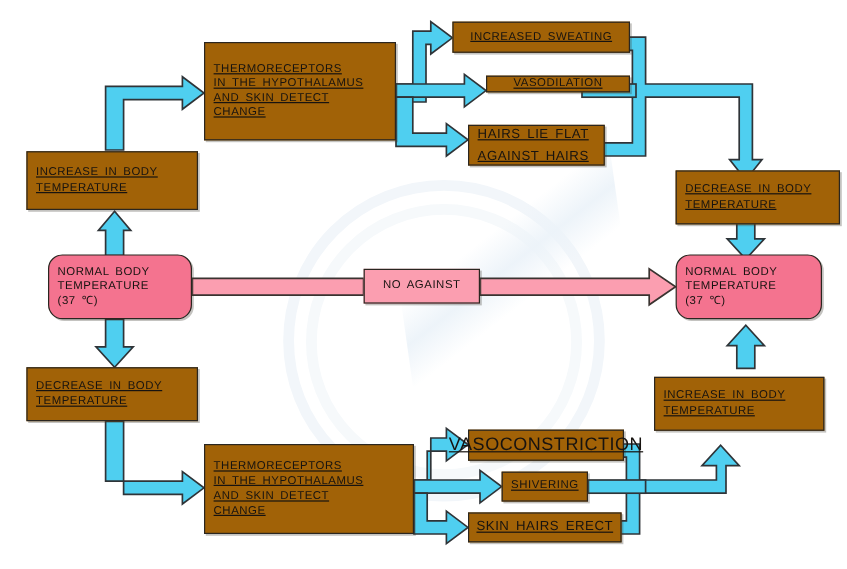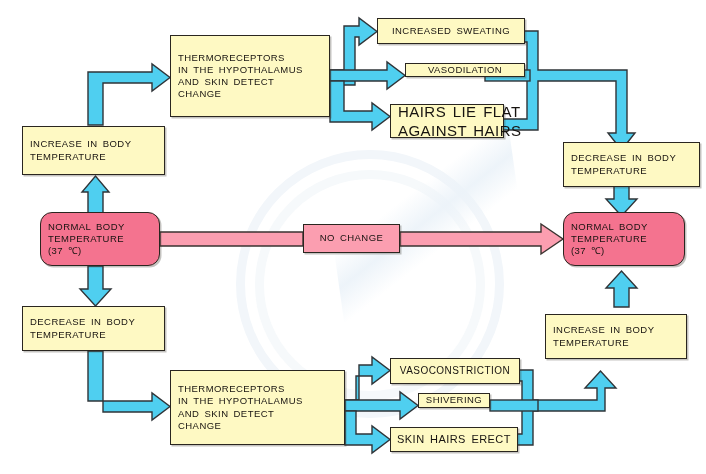--- a/index.html
+++ b/index.html
@@ -43,21 +43,21 @@
     display: flex;
     flex-direction: column;
     justify-content: center;
     line-height: 1.28;
     letter-spacing: 0.45px;
     word-spacing: 2px;
     z-index: 5;
     box-shadow: 1.5px 1.5px 0 rgba(60,55,48,0.30);
   }
   .box .ln { display: block; white-space: nowrap; }
-  .tan  { background: #fef9c3; }
+  .tan  { background: #a16207; text-decoration: underline; }
   .pink { background: #f4738f; border-radius: 12px; }
   .pink-light { background: #fb9eb0; }
 
   .pad-l { padding-left: 7px; }
   .ctr { align-items: center; text-align: center; }
 </style>
 </head>
 <body>
 
 <div id="canvas">
@@ -118,21 +118,21 @@
   </div>
 
   <div class="box tan ctr" style="left:377px; top:18px; width:148px; height:26px; font-size:9.5px;">
     <span class="ln">INCREASED   SWEATING</span>
   </div>
 
   <div class="box tan ctr" style="left:405px; top:63px; width:120px; height:14px; font-size:9.5px;">
     <span class="ln">VASODILATION</span>
   </div>
 
-  <div class="box tan pad-l" style="left:390px; top:104px; width:114px; height:34px; font-size:15px;">
+  <div class="box tan pad-l" style="left:390px; top:104px; width:114px; height:34px; font-size:11px;justify-content:space-between;">
     <span class="ln">HAIRS   LIE   FLAT</span>
     <span class="ln">AGAINST   HAIRS</span>
   </div>
 
   <div class="box tan pad-l" style="left:22px; top:126px; width:143px; height:49px; font-size:9.5px;">
     <span class="ln">INCREASE   IN   BODY</span>
     <span class="ln">TEMPERATURE</span>
   </div>
 
   <div class="box tan pad-l" style="left:563px; top:142px; width:137px; height:45px; font-size:9.5px;">
@@ -140,21 +140,21 @@
     <span class="ln">TEMPERATURE</span>
   </div>
 
   <div class="box pink pad-l" style="left:40px; top:212px; width:120px; height:54px; font-size:9.5px;">
     <span class="ln">NORMAL   BODY</span>
     <span class="ln">TEMPERATURE</span>
     <span class="ln">(37 ℃)</span>
   </div>
 
   <div class="box pink-light ctr" style="left:303px; top:224px; width:97px; height:29px; font-size:9.5px;">
-    <span class="ln">NO   CHANGE</span>
+    <span class="ln">NO   AGAINST</span>
   </div>
 
   <div class="box pink pad-l" style="left:563px; top:212px; width:122px; height:54px; font-size:9.5px;">
     <span class="ln">NORMAL   BODY</span>
     <span class="ln">TEMPERATURE</span>
     <span class="ln">(37 ℃)</span>
   </div>
 
   <div class="box tan pad-l" style="left:22px; top:306px; width:143px; height:45px; font-size:9.5px;">
     <span class="ln">DECREASE   IN   BODY</span>
@@ -166,25 +166,25 @@
     <span class="ln">TEMPERATURE</span>
   </div>
 
   <div class="box tan pad-l" style="left:170px; top:370px; width:175px; height:75px; font-size:9.5px;">
     <span class="ln">THERMORECEPTORS</span>
     <span class="ln">IN  THE   HYPOTHALAMUS</span>
     <span class="ln">AND   SKIN   DETECT</span>
     <span class="ln">CHANGE</span>
   </div>
 
-  <div class="box tan ctr" style="left:390px; top:358px; width:130px; height:26px; font-size:10px;">
+  <div class="box tan ctr" style="left:390px; top:358px; width:130px; height:26px; font-size:15px;">
     <span class="ln">VASOCONSTRICTION</span>
   </div>
 
-  <div class="box tan ctr" style="left:418px; top:393px; width:72px; height:15px; font-size:9.5px;">
+  <div class="box tan ctr" style="left:418px; top:393px; width:72px; height:25px; font-size:9.5px;">
     <span class="ln">SHIVERING</span>
   </div>
 
   <div class="box tan ctr" style="left:390px; top:427px; width:128px; height:25px; font-size:11px;">
     <span class="ln">SKIN   HAIRS   ERECT</span>
   </div>
 
 </div>
 
 </body></html>

